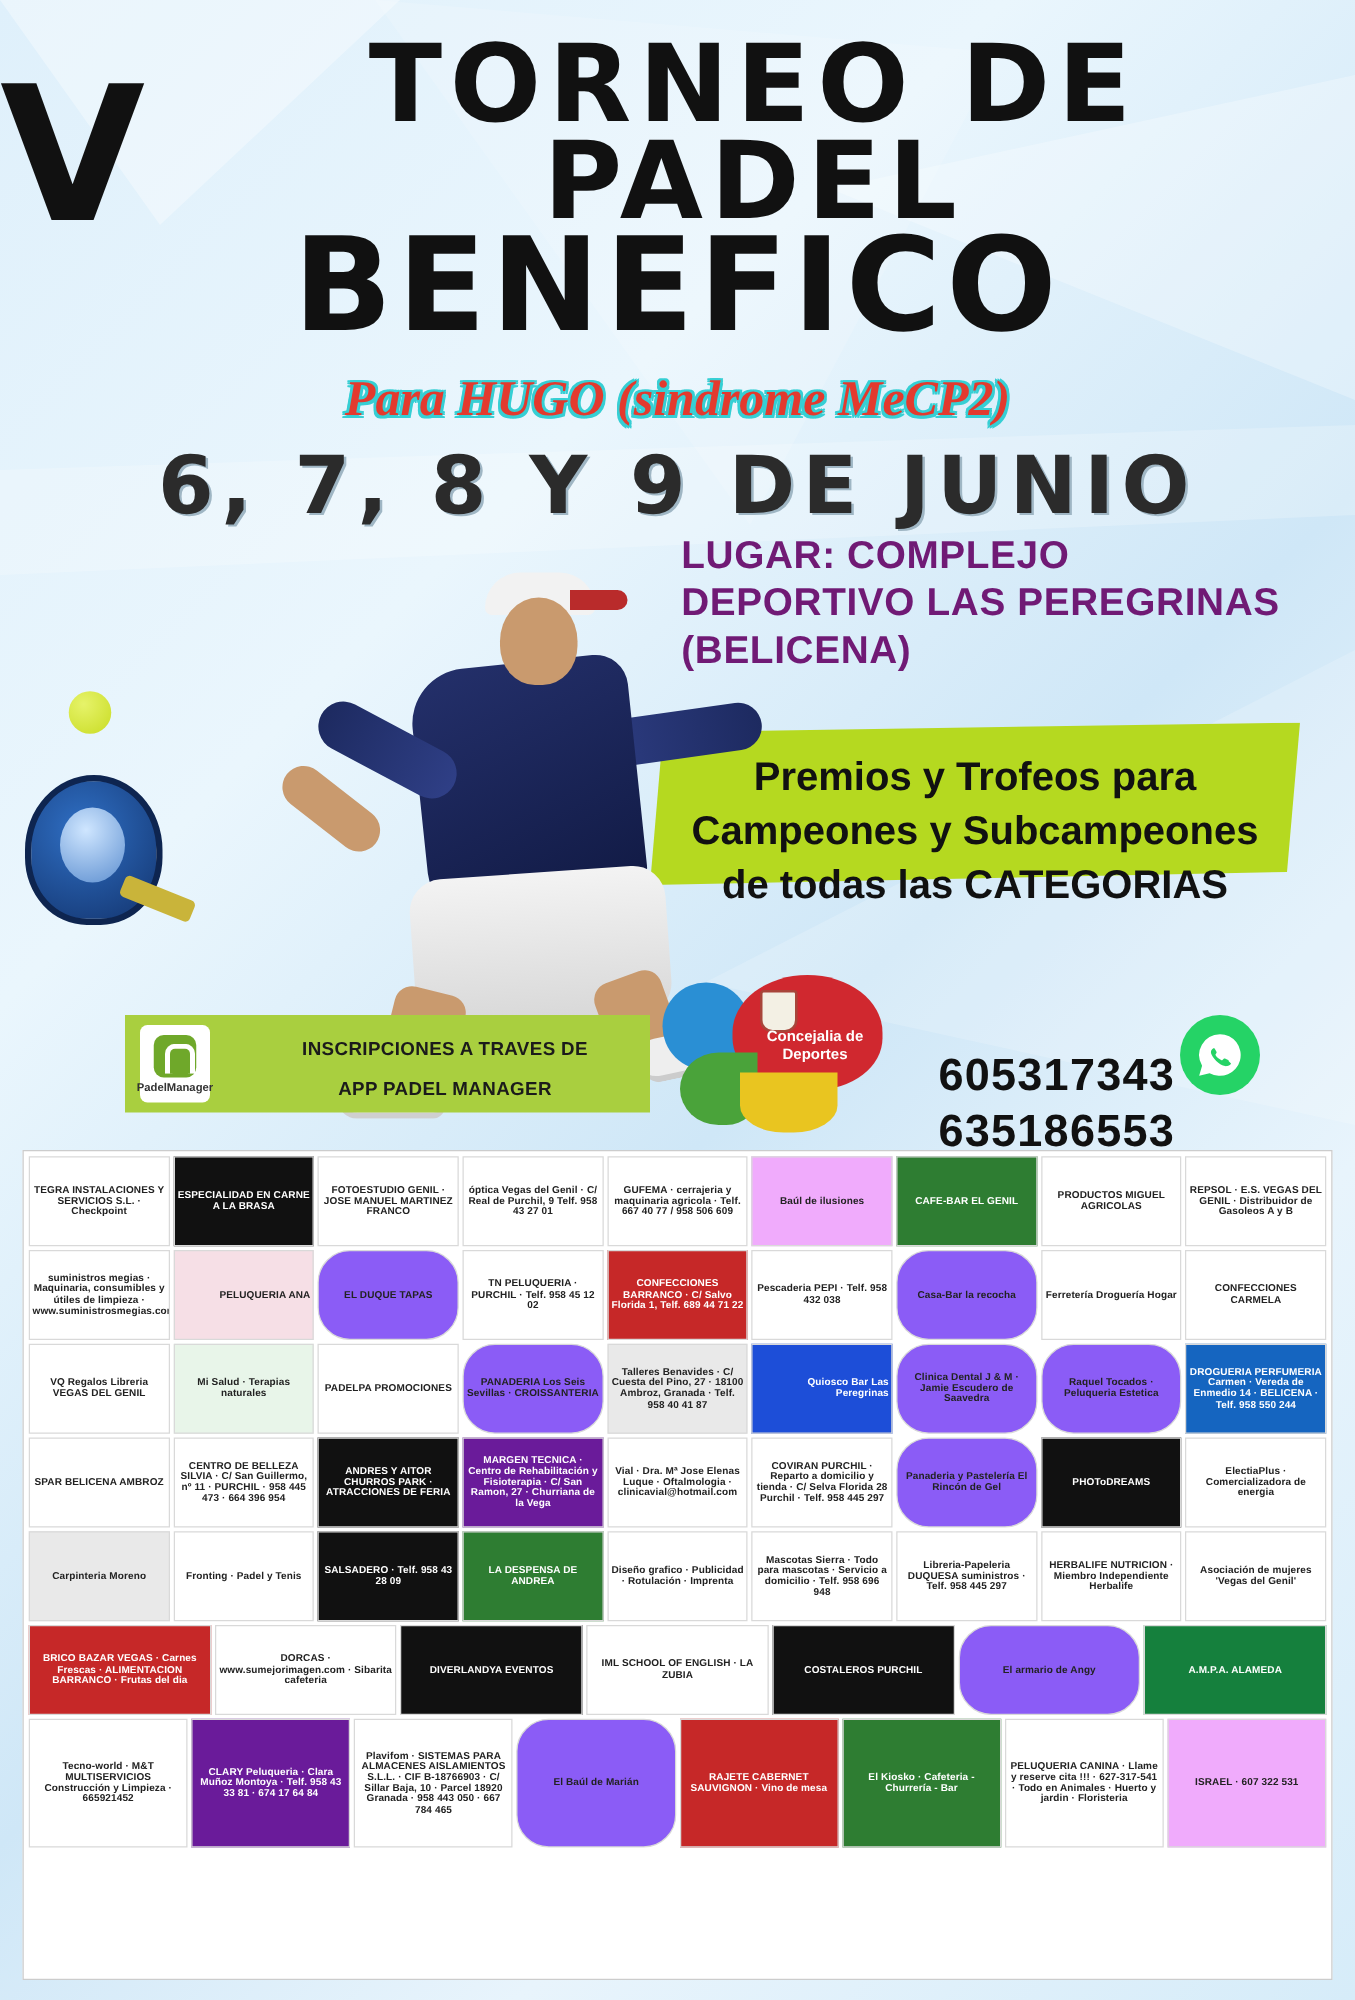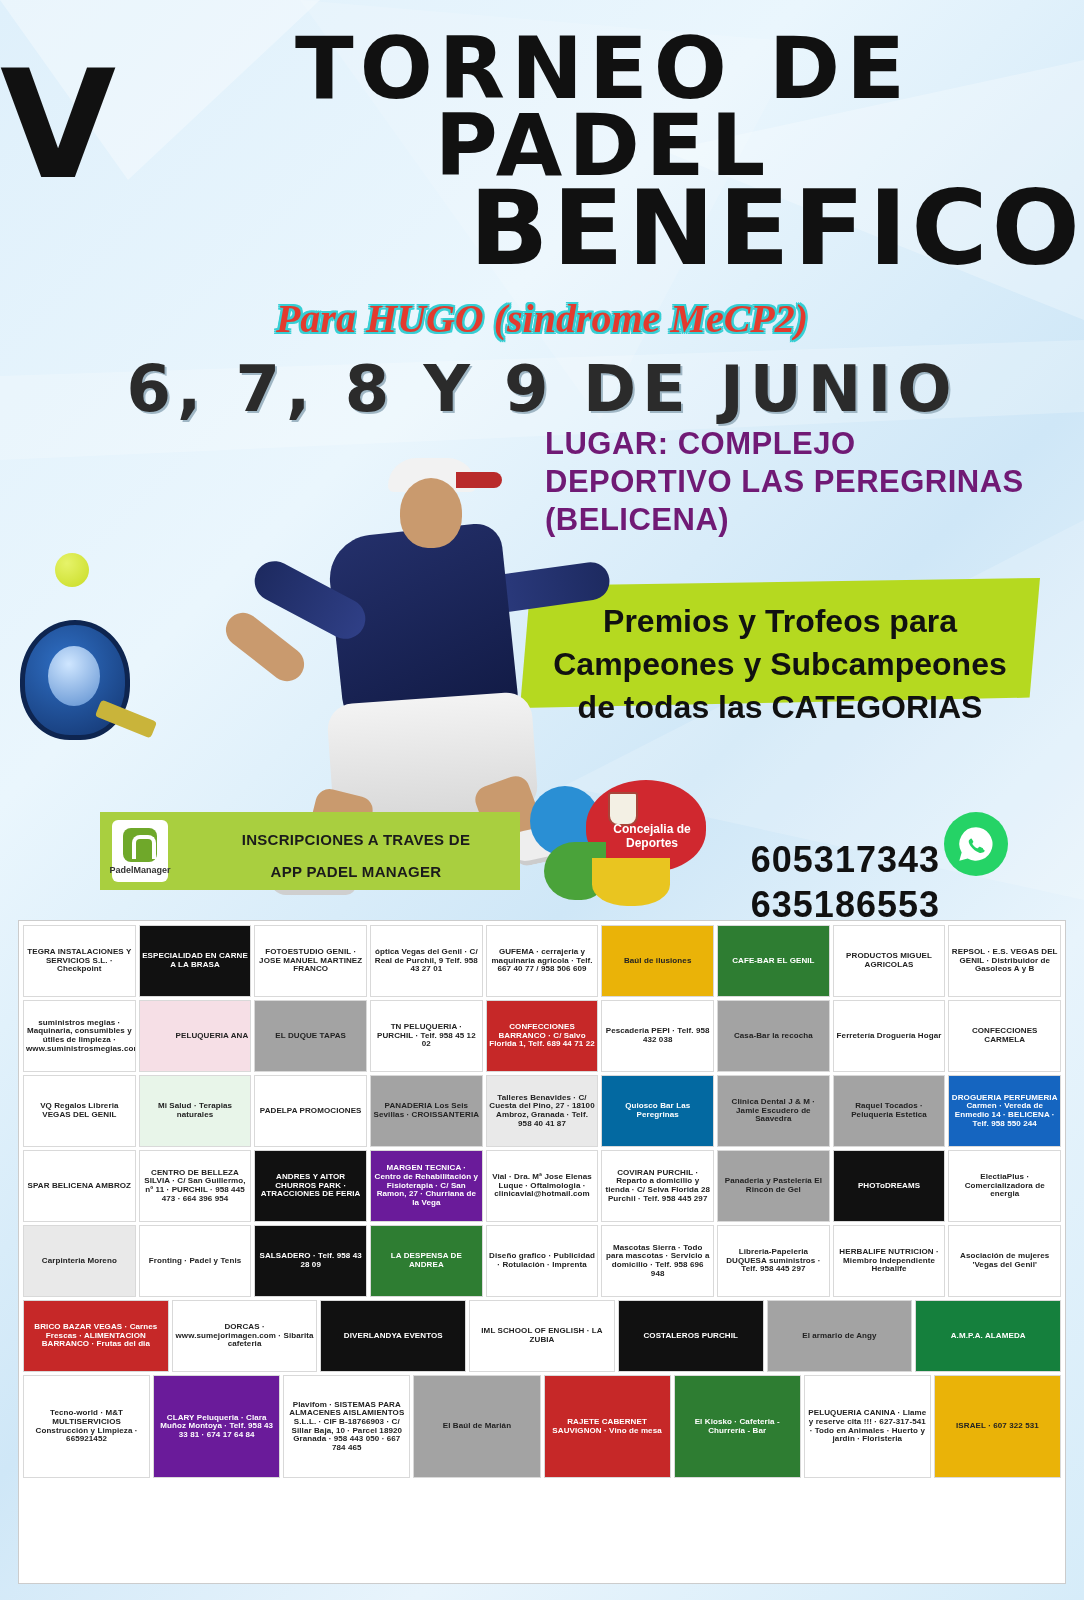--- a/index.html
+++ b/index.html
@@ -25,21 +25,20 @@
     font-weight:bold;letter-spacing:2px;
     color:#111;line-height:.9;
   }
   .bigV{font-size:150px;line-height:.8;}
   .t-rest{font-size:86px;letter-spacing:6px;}
   .row-title{display:flex;align-items:flex-end;justify-content:center;gap:4px;}
   .benefico{
     font-family:"DejaVu Sans", sans-serif;
     font-size:104px;font-weight:bold;letter-spacing:4px;color:#111;
     margin-top:-18px;
-    text-align:right;
   }
   .para-hugo{
     margin-top:6px;
     font-family:"Liberation Serif", serif;
     font-style:italic;font-weight:bold;font-size:40px;
     color:#e33a2e;
     text-shadow:
       -2px -2px 0 #36cfd4, 2px -2px 0 #36cfd4, -2px 2px 0 #36cfd4, 2px 2px 0 #36cfd4,
       0 -2px 0 #36cfd4, 0 2px 0 #36cfd4, -2px 0 0 #36cfd4, 2px 0 0 #36cfd4;
   }
@@ -141,26 +140,26 @@
   }
   .cell span{display:block;width:100%;}
   .r7 .cell{height:103px;}
   
   .bg-w{background:#fff;}
   .bg-k{background:#111;color:#fff;}
   .bg-g{background:#2e7d32;color:#fff;}
   .bg-r{background:#c62828;color:#fff;}
   .bg-b{background:#1565c0;color:#fff;}
   .bg-t{background:#e8f5e9;}
-  .bg-cream{background:#a3a3a3;}
+  .bg-cream{background:#8b5cf6;border-radius:26px;}
   .bg-gray{background:#e9e9e9;}
   .bg-pink{background:#f6dfe6;text-align:right;}
-  .bg-brown{background:#0369a1;color:#fff;}
+  .bg-brown{background:#1d4ed8;color:#fff;text-align:right;}
   .bg-purple{background:#6a1b9a;color:#fff;}
-  .bg-sky{background:#eab308;}
+  .bg-sky{background:#f0abfc;}
   .bg-olive{background:#15803d;color:#fff;}
 </style>
 </head>
 <body>
 
 <div class="poster">
   <div class="facet f1"></div>
   <div class="facet f2"></div>
   <div class="facet f3"></div>
   <div class="facet f4"></div>

